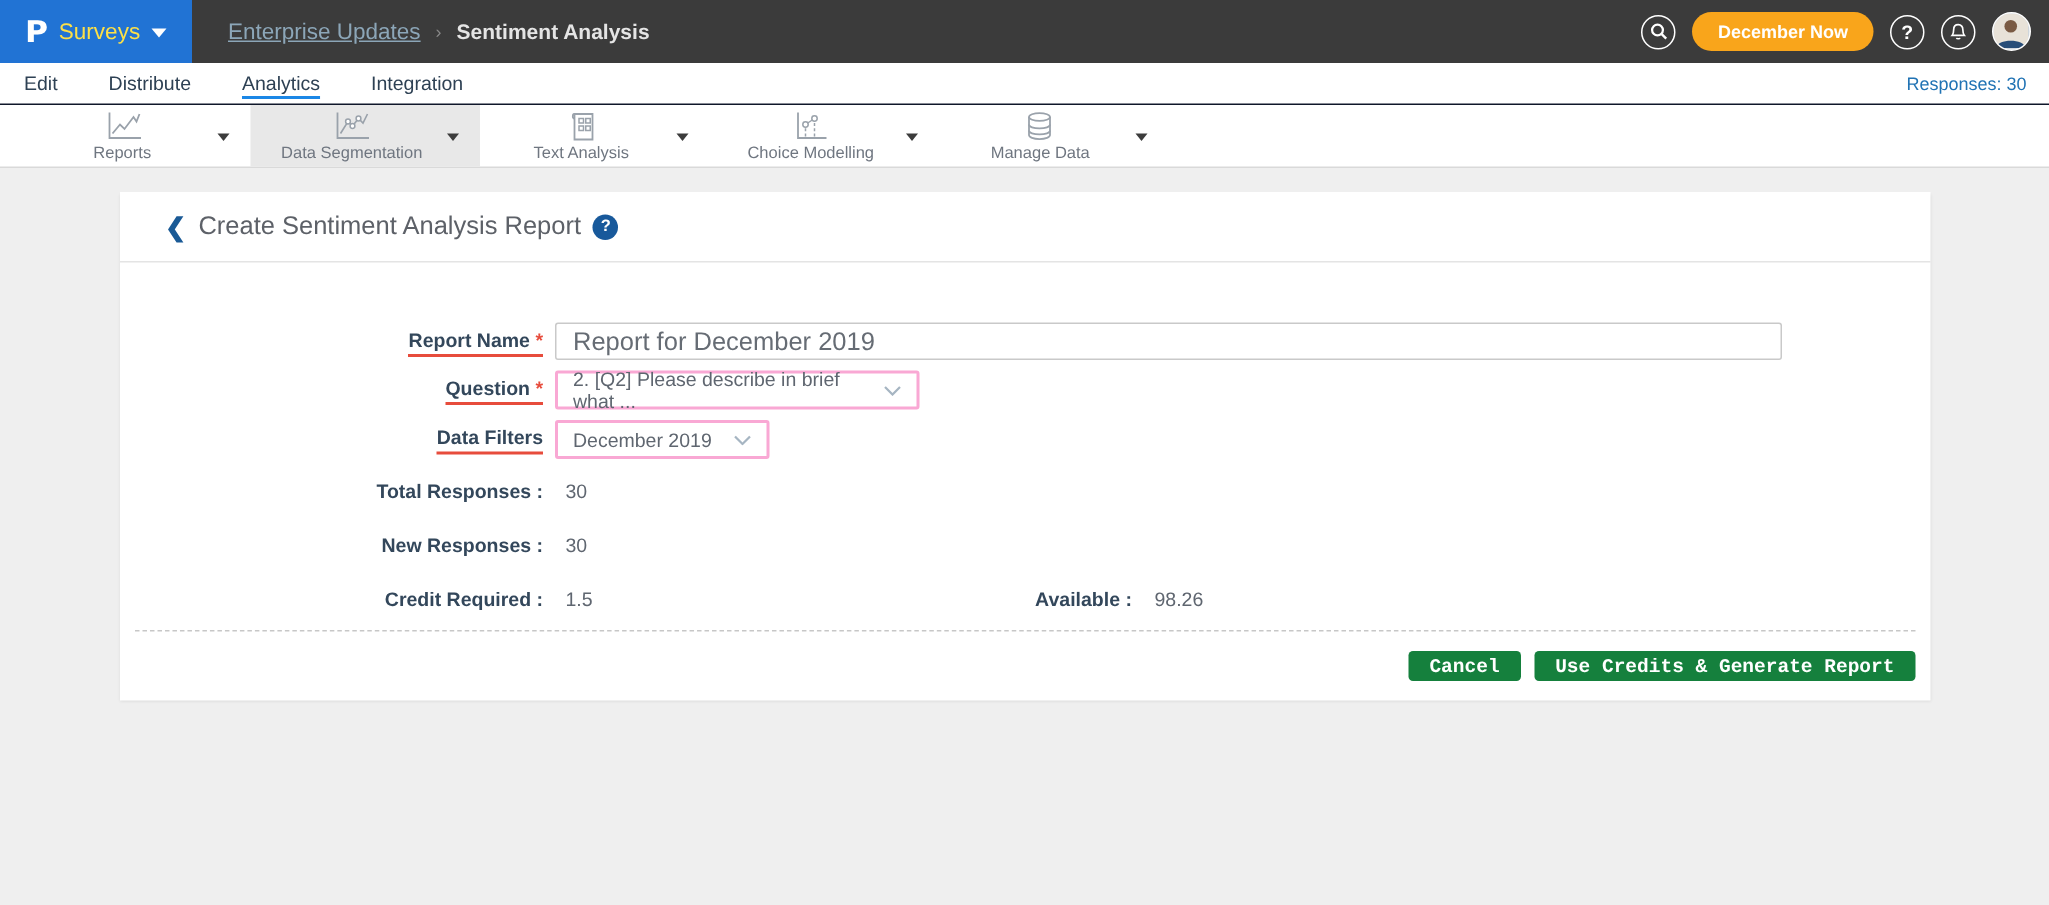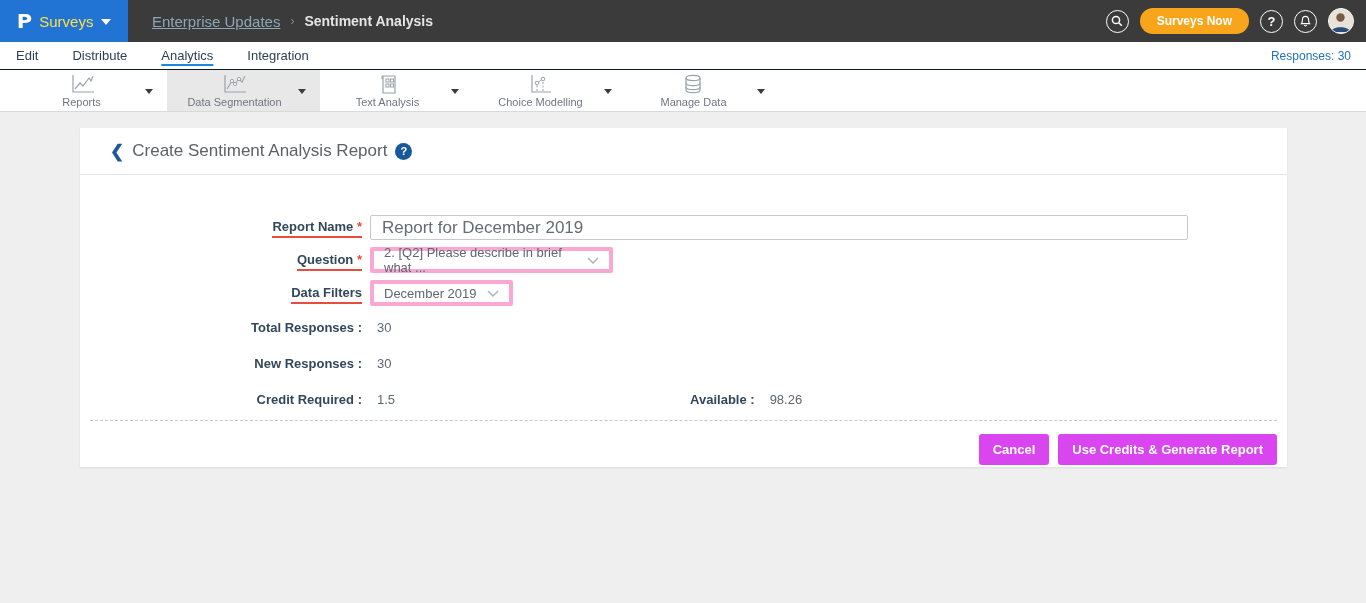--- a/index.html
+++ b/index.html
@@ -44,34 +44,34 @@
   .help-circle { width:17px; height:17px; background:#18599b; color:#fff; border-radius:50%; font-size:11px; font-weight:bold; display:flex; align-items:center; justify-content:center; margin-left:8px; cursor:pointer; }
 
   .form-area { padding-top:40px; }
   .form-row { display:flex; align-items:center; margin-bottom:7px; }
   .label-col { width:282px; text-align:right; flex:none; }
   .form-label { display:inline-block; font-size:13px; font-weight:bold; color:#33475b; }
   .form-label.underlined { border-bottom:2px solid #e74c3c; padding-bottom:2px; }
   .req { color:#e74c3c; font-weight:bold; }
   .field-col { margin-left:8px; }
   .text-input { width:818px; height:25px; border:1px solid #c9c9c9; border-radius:2px; font-size:17px; color:#666c74; padding:0 11px; font-family:"Liberation Sans", sans-serif; }
-  .fake-select { height:26px; border:4px solid #f9a8d4; border-radius:2px; display:flex; align-items:center; justify-content:space-between; font-size:13px; color:#5f6670; padding:0 10px; cursor:pointer; background:#fff; }
+  .fake-select { height:26px; border:2px solid #f9a8d4; border-radius:2px; display:flex; align-items:center; justify-content:space-between; font-size:13px; color:#5f6670; padding:0 10px; cursor:pointer; background:#fff; }
   .fake-select.q-select { width:243px; }
   .fake-select.f-select { width:143px; }
   .select-chevron { margin-left:10px; display:flex; }
 
   .info-row { display:flex; align-items:center; margin-top:21px; }
   .info-row.first { margin-top:14px; }
   .info-label { width:282px; text-align:right; font-size:13px; font-weight:bold; color:#33475b; flex:none; }
   .info-value { margin-left:15px; font-size:13px; color:#5f6670; }
   .info-label.inline2 { width:auto; margin-left:295px; }
 
   .dashed-divider { border-top:1px dashed #c7c7c7; margin:13px 10px 0 10px; }
   .btn-row { display:flex; justify-content:flex-end; gap:9px; padding:13px 10px 0 0; }
-  .btn { background:#d946ef; color:#fff; border:none; border-radius:3px; height:31px; font-size:13px; font-weight:bold; cursor:pointer; font-family:Liberation Sans, sans-serif; }
+  .btn { background:#15803d; color:#fff; border:none; border-radius:3px; height:20px; font-size:13px; font-weight:bold; cursor:pointer; font-family:Liberation Mono, monospace; }
   .btn.cancel { padding:0 14px; }
   .btn.generate { padding:0 14px; }
 </style>
 </head>
 <body>
 
 <div class="topbar">
   <div class="logo-box">
     <span class="logo-glyph">P</span>
     <span class="logo-product">Surveys</span>
@@ -82,21 +82,21 @@
     <span class="crumb-sep">›</span>
     <span class="crumb-page">Sentiment Analysis</span>
   </div>
   <div class="top-right">
     <span class="circ-icon">
       <svg width="12" height="12" viewBox="0 0 12 12">
           <circle cx="5" cy="5" r="3.6" fill="none" stroke="#fff" stroke-width="1.5"></circle>
           <line x1="7.8" y1="7.8" x2="10.8" y2="10.8" stroke="#fff" stroke-width="1.6"></line>
         </svg>
     </span>
-    <button class="upgrade-btn">Surveys Now</button>
+    <button class="upgrade-btn">December Now</button>
     <span class="circ-icon help-top">?</span>
     <span class="circ-icon">
       <svg width="13" height="13" viewBox="0 0 14 14">
           <path d="M7 1.5 C4.8 1.5 3.7 3.2 3.7 5.2 C3.7 8 2.6 9.3 2.6 9.3 L11.4 9.3 C11.4 9.3 10.3 8 10.3 5.2 C10.3 3.2 9.2 1.5 7 1.5 Z" fill="none" stroke="#fff" stroke-width="1.2"></path>
           <path d="M5.8 11 C6 11.9 8 11.9 8.2 11" fill="none" stroke="#fff" stroke-width="1.2"></path>
         </svg>
     </span>
     <span class="avatar">
       <svg width="23" height="23" viewBox="0 0 23 23">
           <rect width="23" height="23" fill="#e8e2d8"></rect>

